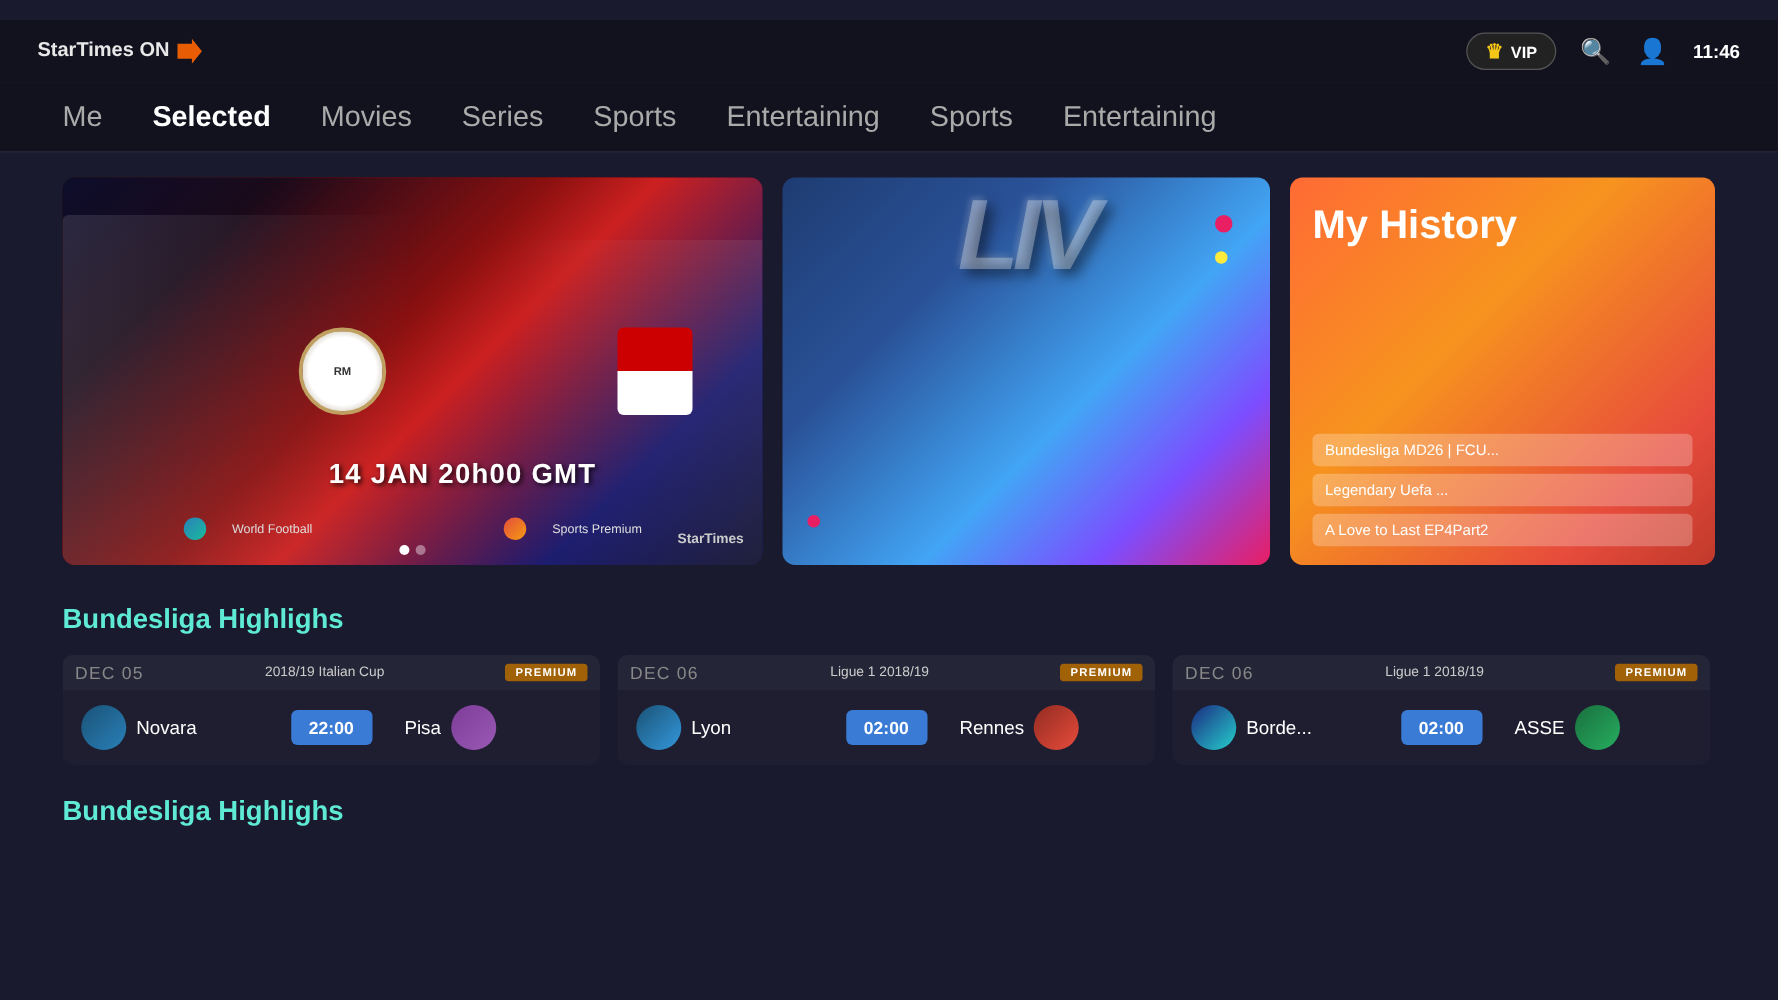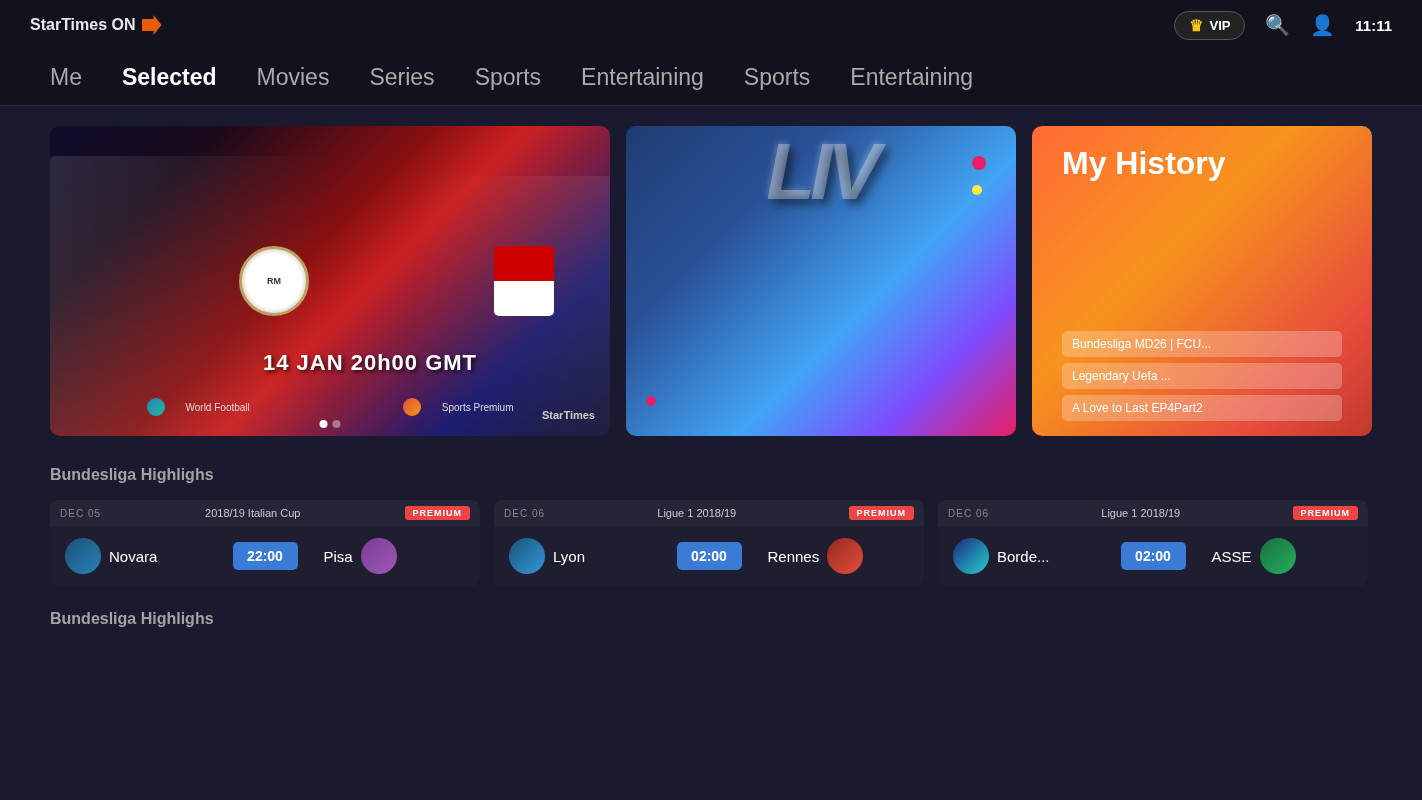--- a/index.html
+++ b/index.html
@@ -14,20 +14,21 @@
     }
 
     
     .topbar {
       display: flex;
       align-items: center;
       justify-content: space-between;
       padding: 10px 30px;
       background: #12121f;
       height: 50px;
+      margin-top: 16px;
     }
     .logo {
       display: flex;
       align-items: center;
       gap: 6px;
       font-size: 16px;
       font-weight: bold;
       color: #fff;
     }
     .logo-star { color: #e8e8e8; }
@@ -248,21 +249,21 @@
     }
 
     
     .history-panel {
       flex: 1;
       border-radius: 10px;
       overflow: hidden;
       background: linear-gradient(135deg, #ff6b35 0%, #f7931e 40%, #e74c3c 80%, #c0392b 100%);
       display: flex;
       flex-direction: column;
-      padding: 20px 30px 15px;
+      padding: 20px 18px 15px;
       cursor: pointer;
     }
     .history-title {
       font-size: 32px;
       font-weight: 900;
       color: #fff;
       line-height: 1.1;
       margin-bottom: 15px;
     }
     .history-items {
@@ -277,23 +278,23 @@
       padding: 6px 10px;
       font-size: 12px;
       color: #fff;
       white-space: nowrap;
       overflow: hidden;
       text-overflow: ellipsis;
     }
 
     
     .section-title {
-      font-size: 16px;
-      font-weight: bold;
-      color: #a3a3a3;
+      font-size: 22px;
+      font-weight: bold;
+      color: #5eead4;
       margin-bottom: 16px;
     }
 
     
     .match-cards {
       display: flex;
       gap: 14px;
       overflow: hidden;
     }
     .match-card {
@@ -304,31 +305,31 @@
       cursor: pointer;
     }
     .match-card-header {
       display: flex;
       align-items: center;
       justify-content: space-between;
       padding: 6px 10px;
       background: #252538;
     }
     .match-date {
-      font-size: 10px;
+      font-size: 14px;
       color: #888;
       text-transform: uppercase;
       letter-spacing: 1px;
     }
     .match-league {
       font-size: 11px;
       color: #ccc;
     }
     .match-premium {
-      background: #ef4444;
+      background: #a16207;
       color: #fff;
       font-size: 9px;
       font-weight: bold;
       padding: 2px 8px;
       border-radius: 3px;
       letter-spacing: 1px;
     }
     .match-body {
       display: flex;
       align-items: center;
@@ -390,21 +391,21 @@
     <span class="logo-star">StarTimes ON</span>
     <span class="logo-arrow"></span>
   </div>
   <div class="topbar-right">
     <div class="vip-badge">
       <span class="vip-crown">♛</span>
       <span>VIP</span>
     </div>
     <span class="topbar-icon">🔍</span>
     <span class="topbar-icon">👤</span>
-    <span class="topbar-time">11:11</span>
+    <span class="topbar-time">11:46</span>
   </div>
 </div>
 
 <div class="nav">
   <span class="nav-item">Me</span>
   <span class="nav-item active">Selected</span>
   <span class="nav-item">Movies</span>
   <span class="nav-item">Series</span>
   <span class="nav-item">Sports</span>
   <span class="nav-item">Entertaining</span>

